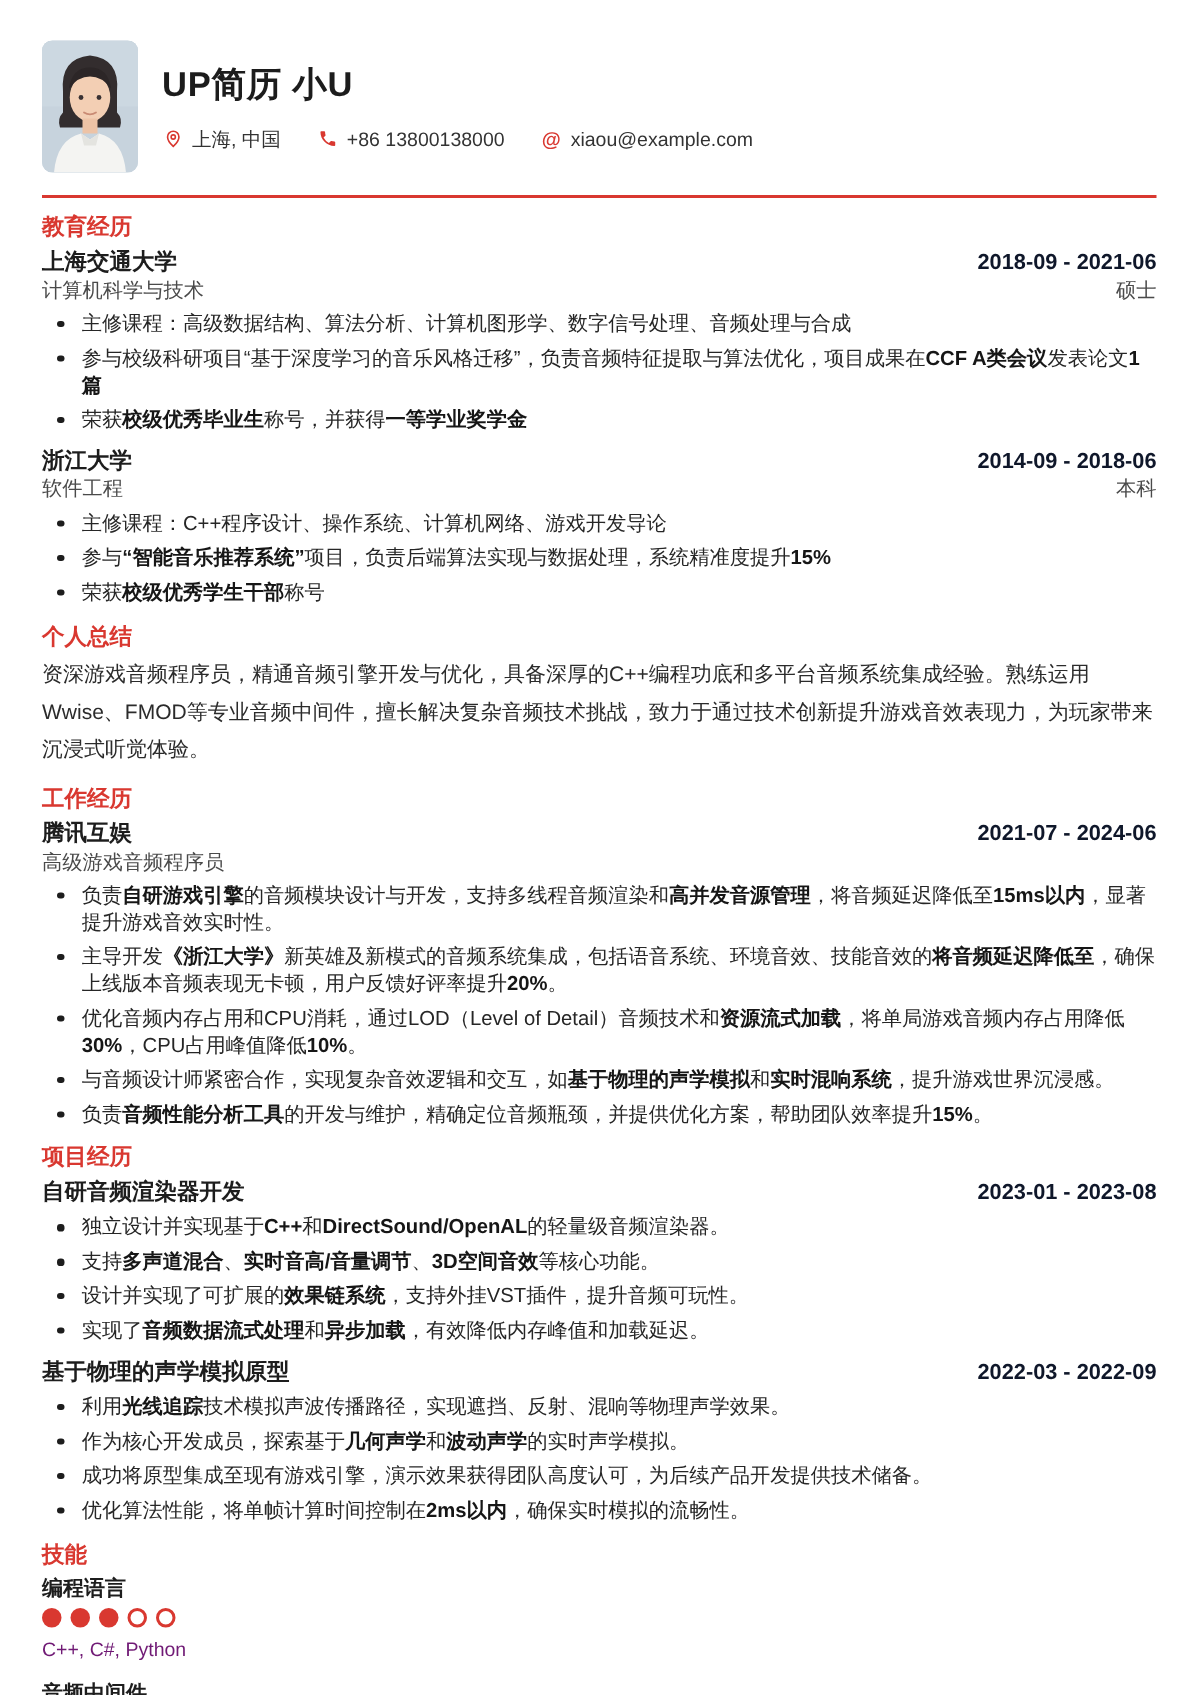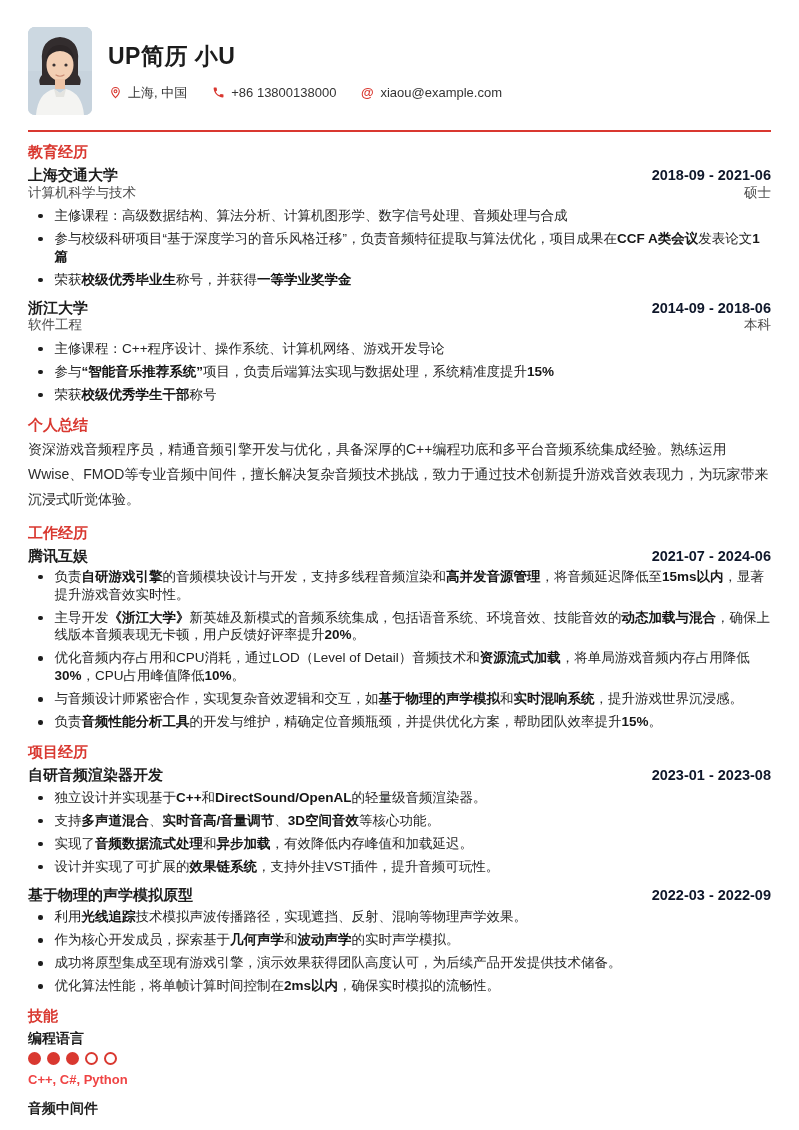--- a/index.html
+++ b/index.html
@@ -25,38 +25,38 @@
   .divider { border:none; border-top:2px solid var(--accent); margin:15px 0 11px 0; }
 
   
   .section { margin-bottom:12px; }
   .section-title { color:var(--accent); font-size:15px; font-weight:700; line-height:1.25; margin-bottom:3px; }
 
   .entry { margin-bottom:9px; }
   .entry-top { display:flex; justify-content:space-between; align-items:baseline; line-height:1.3; }
   .entry-main { font-size:15px; font-weight:700; color:#1d1d1d; }
   .period { font-size:14.5px; font-weight:700; color:#0f172a; white-space:nowrap; }
-  .entry-sub { display:flex; justify-content:space-between; font-size:13.5px; color:#4a4a4a; line-height:1.35; margin-bottom:4px;font-family:Liberation Mono, monospace; }
+  .entry-sub { display:flex; justify-content:space-between; font-size:13.5px; color:#4a4a4a; line-height:1.35; margin-bottom:4px; }
 
   .bullets { margin-top:2px; }
   .bullet { display:flex; align-items:flex-start; font-size:13.5px; line-height:1.33; margin-bottom:5px; color:#262626; }
   .bullet .marker { flex:0 0 auto; width:4.5px; height:4.5px; border-radius:50%; background:#1d1d1d; margin:7px 12px 0 10px; }
   .bullet .btxt { flex:1 1 auto; }
   .b { font-weight:700; color:#161616; }
 
   .summary-text { font-size:14px; line-height:1.78; color:#2b2b2b; margin-top:2px; }
 
   
   .skill { margin-bottom:10px; }
   .skill-name { font-size:14px; font-weight:700; color:#1d1d1d; line-height:1.3; }
   .dots { display:flex; gap:6px; margin:5px 0 7px 0; }
   .dot { width:13px; height:13px; border-radius:50%; }
   .dot.filled { background:var(--accent); }
   .dot.empty { border:2.5px solid var(--accent); background:#fff; }
-  .skill-detail { font-size:13px; color:#ef4444; line-height:1.3;font-weight:bold; }
+  .skill-detail { font-size:13px; color:#701a75; line-height:1.3; }
 </style>
 </head>
 <body>
 
 <div class="page">
 
   <div class="header">
     <div class="avatar">
       <svg width="64" height="88" viewBox="0 0 64 88" xmlns="http://www.w3.org/2000/svg">
         <rect width="64" height="88" fill="#c7d3dd"></rect>
@@ -162,28 +162,31 @@
   </div>
 
   <div class="section">
     <div class="section-title">工作经历</div>
     <div id="work-entries">
         <div class="entry">
           <div class="entry-top">
             <div class="entry-main">腾讯互娱</div>
             <div class="period">2021-07 - 2024-06</div>
           </div>
+          <div class="entry-sub">
+            <div>高级游戏音频程序员</div>
+          </div>
           <div class="bullets">
             <div class="bullet">
               <span class="marker"></span>
               <span class="btxt"><span>负责</span><span class="b">自研游戏引擎</span><span>的音频模块设计与开发，支持多线程音频渲染和</span><span class="b">高并发音源管理</span><span>，将音频延迟降低至</span><span class="b">15ms以内</span><span>，显著提升游戏音效实时性。</span></span>
             </div>
             <div class="bullet">
               <span class="marker"></span>
-              <span class="btxt"><span>主导开发</span><span class="b">《浙江大学》</span><span>新英雄及新模式的音频系统集成，包括语音系统、环境音效、技能音效的</span><span class="b">动态加载与混合</span><span>，确保上线版本音频表现无卡顿，用户反馈好评率提升</span><span class="b">20%</span><span>。</span></span>
+              <span class="btxt"><span>主导开发</span><span class="b">《浙江大学》</span><span>新英雄及新模式的音频系统集成，包括语音系统、环境音效、技能音效的</span><span class="b">将音频延迟降低至</span><span>，确保上线版本音频表现无卡顿，用户反馈好评率提升</span><span class="b">20%</span><span>。</span></span>
             </div>
             <div class="bullet">
               <span class="marker"></span>
               <span class="btxt"><span>优化音频内存占用和CPU消耗，通过LOD（Level of Detail）音频技术和</span><span class="b">资源流式加载</span><span>，将单局游戏音频内存占用降低</span><span class="b">30%</span><span>，CPU占用峰值降低</span><span class="b">10%</span><span>。</span></span>
             </div>
             <div class="bullet">
               <span class="marker"></span>
               <span class="btxt"><span>与音频设计师紧密合作，实现复杂音效逻辑和交互，如</span><span class="b">基于物理的声学模拟</span><span>和</span><span class="b">实时混响系统</span><span>，提升游戏世界沉浸感。</span></span>
             </div>
             <div class="bullet">
@@ -207,25 +210,25 @@
             <div class="bullet">
               <span class="marker"></span>
               <span class="btxt"><span>独立设计并实现基于</span><span class="b">C++</span><span>和</span><span class="b">DirectSound/OpenAL</span><span>的轻量级音频渲染器。</span></span>
             </div>
             <div class="bullet">
               <span class="marker"></span>
               <span class="btxt"><span>支持</span><span class="b">多声道混合</span><span>、</span><span class="b">实时音高/音量调节</span><span>、</span><span class="b">3D空间音效</span><span>等核心功能。</span></span>
             </div>
             <div class="bullet">
               <span class="marker"></span>
+              <span class="btxt"><span>设计并实现了可扩展的</span><span class="b">效果链系统</span><span>，支持外挂VST插件，提升音频可玩性。</span></span>
+            </div>
+            <div class="bullet">
+              <span class="marker"></span>
               <span class="btxt"><span>实现了</span><span class="b">音频数据流式处理</span><span>和</span><span class="b">异步加载</span><span>，有效降低内存峰值和加载延迟。</span></span>
-            </div>
-            <div class="bullet">
-              <span class="marker"></span>
-              <span class="btxt"><span>设计并实现了可扩展的</span><span class="b">效果链系统</span><span>，支持外挂VST插件，提升音频可玩性。</span></span>
             </div>
           </div>
         </div>
         <div class="entry">
           <div class="entry-top" style="margin-bottom: 4px;">
             <div class="entry-main">基于物理的声学模拟原型</div>
             <div class="period">2022-03 - 2022-09</div>
           </div>
           <div class="bullets">
             <div class="bullet">

